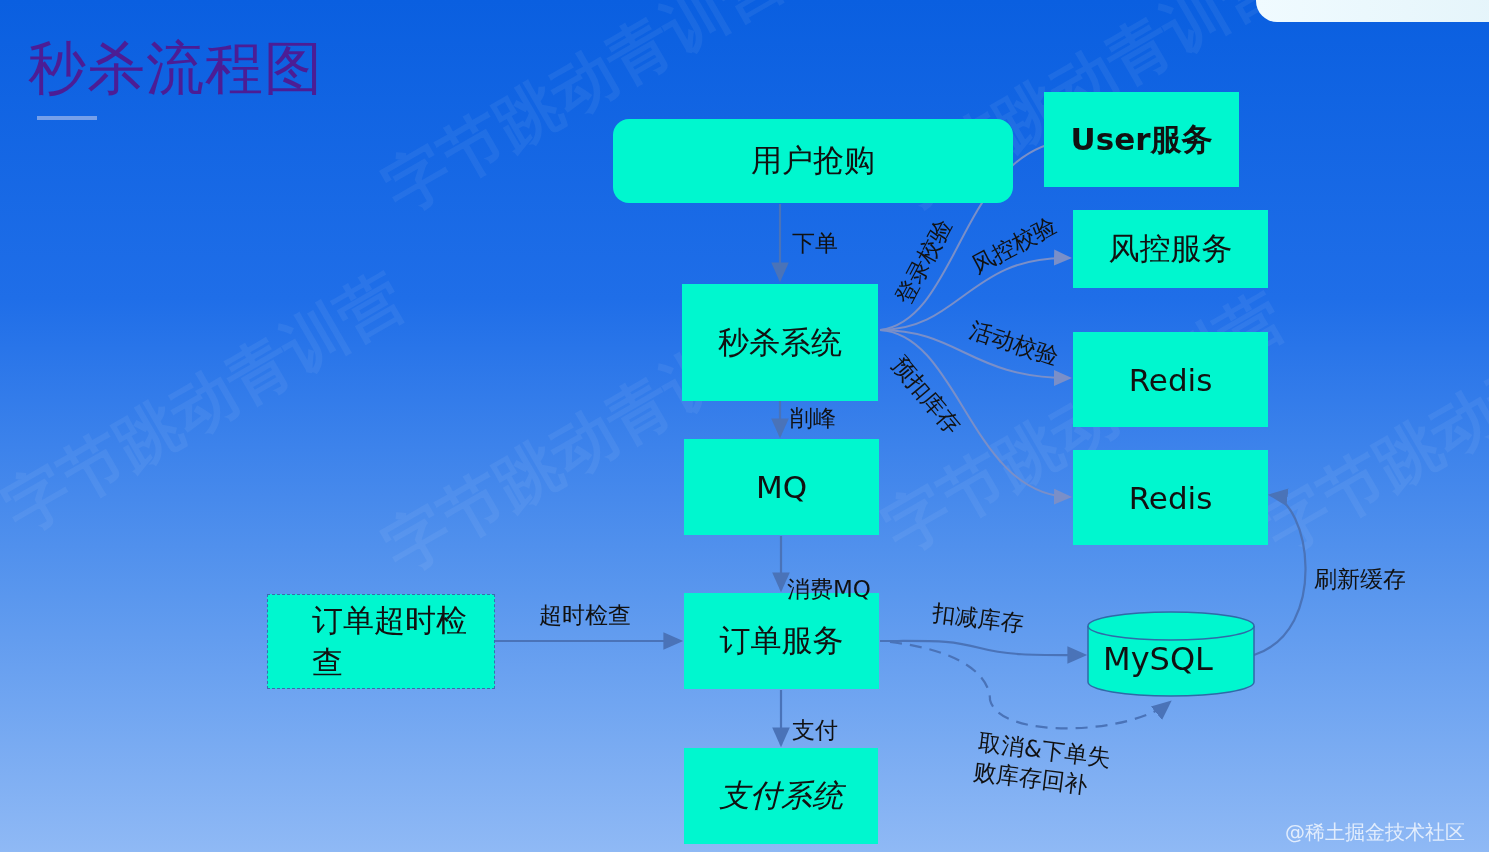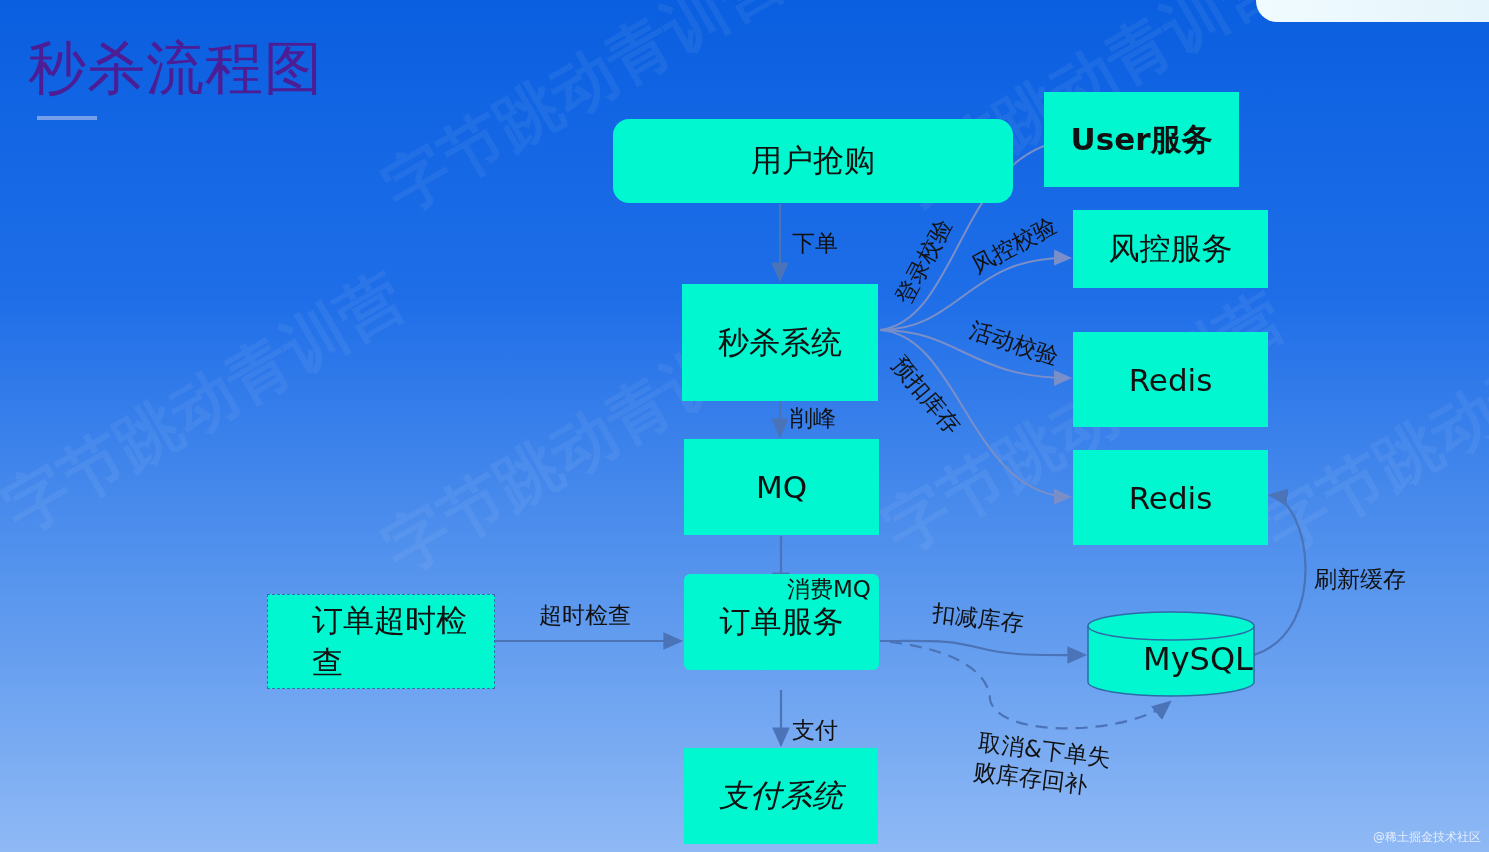--- a/index.html
+++ b/index.html
@@ -23,22 +23,22 @@
     position:absolute; left:37px; top:116px; width:60px; height:4px; background:rgba(200,210,240,0.55);
   }
   .box {
     position:absolute; background:#00f7cf; color:#111; display:flex; align-items:center; justify-content:center;
     font-size:31px; box-sizing:border-box;
   }
   .box.rounded { border-radius:16px; }
   .box.dashed { border:1.5px dashed #3d6ab0;padding-left:44px; }
   .label { position:absolute; color:#111; font-size:23px; white-space:nowrap; }
   svg.lines { position:absolute; left:0; top:0; }
-  .db-text { position:absolute; left:1088px; top:640px; width:140px; text-align:center; font-size:32px; color:#111;padding-left:40px; }
-  .credit { position:absolute; right:8px; bottom:6px; font-size:12px; color:rgba(255,255,255,0.75); }
+  .db-text { position:absolute; left:1088px; top:640px; width:140px; text-align:center; font-size:32px; color:#111; }
+  .credit { position:absolute; right:24px; bottom:6px; font-size:20px; color:rgba(255,255,255,0.75); }
 </style>
 </head>
 <body>
 
 <div class="watermark" style="left:360px;top:40px;">字节跳动青训营</div>
 <div class="watermark" style="left:860px;top:40px;">字节跳动青训营</div>
 <div class="watermark" style="left:-20px;top:360px;">字节跳动青训营</div>
 <div class="watermark" style="left:360px;top:400px;">字节跳动青训营</div>
 <div class="watermark" style="left:860px;top:380px;">字节跳动青训营</div>
 <div class="watermark" style="left:1240px;top:380px;">字节跳动青训营</div>
@@ -75,21 +75,21 @@
   </g>
   <g>
     <path d="M1088,626 L1088,682 A83,14 0 0 0 1254,682 L1254,626" fill="#00f7cf" stroke="#2f6aa8" stroke-width="1.5"></path>
     <ellipse cx="1171" cy="626" rx="83" ry="14" fill="#00f7cf" stroke="#2f6aa8" stroke-width="1.5"></ellipse>
   </g>
 </svg>
 
 <div class="box rounded" style="left:613px;top:119px;width:400px;height:84px;">用户抢购</div>
 <div class="box" style="left:682px;top:284px;width:196px;height:117px;">秒杀系统</div>
 <div class="box" style="left:684px;top:439px;width:195px;height:96px;text-align:right;">MQ</div>
-<div class="box" style="left:684px;top:574px;width:195px;height:96px;border-radius:6px;">订单服务</div>
+<div class="box" style="left:684px;top:593px;width:195px;height:96px;">订单服务</div>
 <div class="box" style="left:684px;top:748px;width:194px;height:96px;font-style:italic;">支付系统</div>
 <div class="box dashed" style="left:267px;top:594px;width:228px;height:95px;">订单超时检查</div>
 <div class="box" style="left:1044px;top:92px;width:195px;height:95px;font-weight:bold;">User服务</div>
 <div class="box" style="left:1073px;top:210px;width:195px;height:78px;">风控服务</div>
 <div class="box" style="left:1073px;top:332px;width:195px;height:95px;">Redis</div>
 <div class="box" style="left:1073px;top:450px;width:195px;height:95px;">Redis</div>
 <div class="db-text">MySQL</div>
 
 <div class="label" style="left:792px;top:228px;">下单</div>
 <div class="label" style="left:790px;top:403px;">削峰</div>

